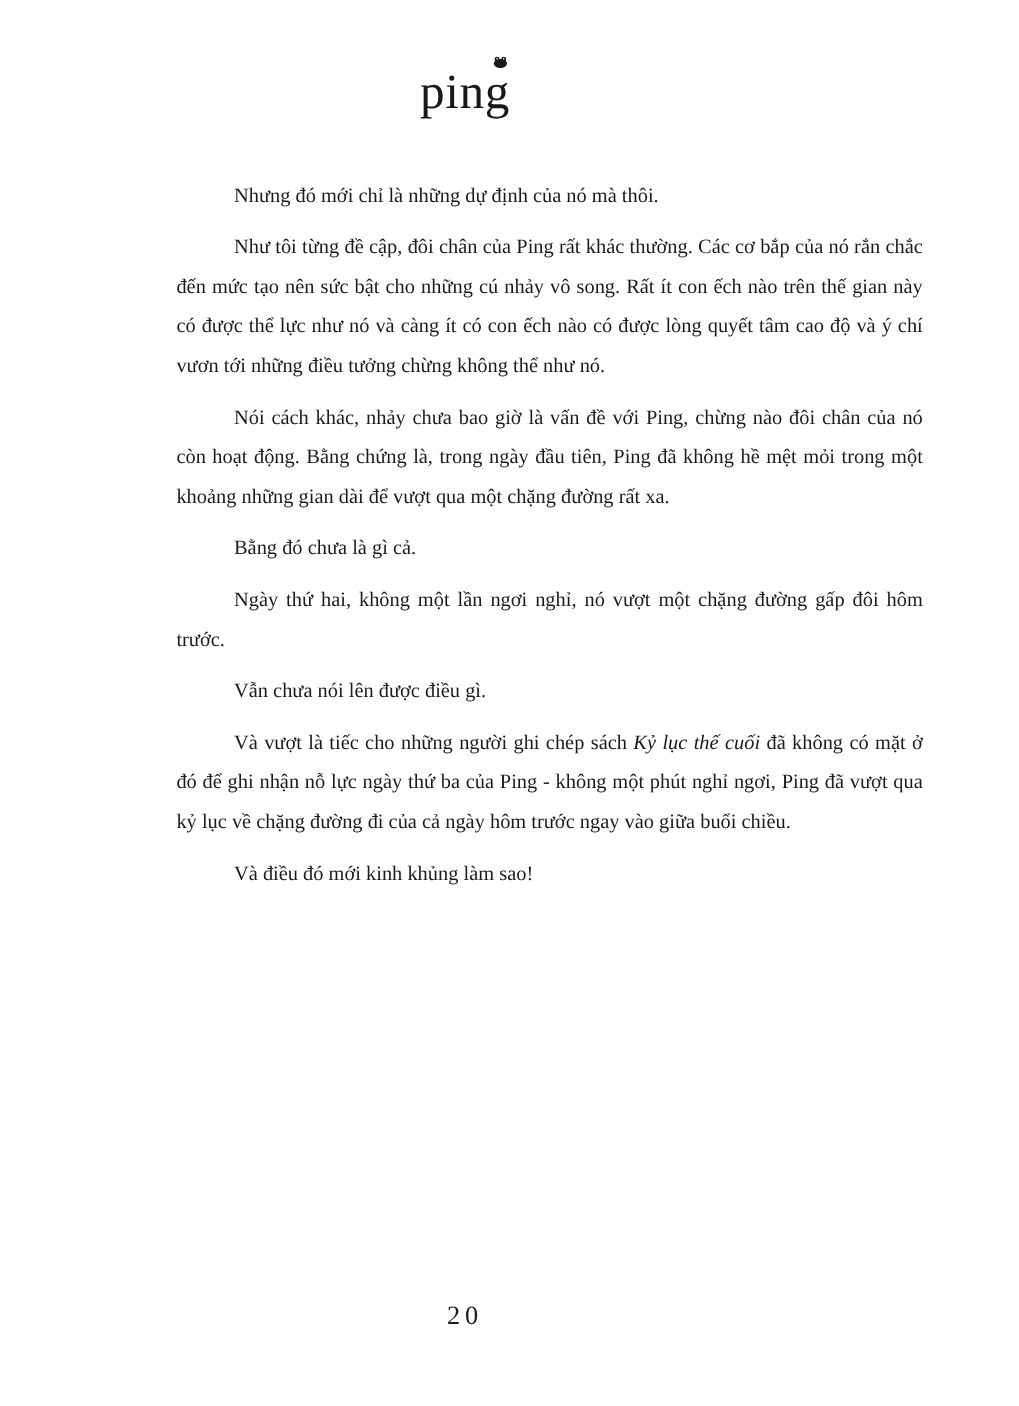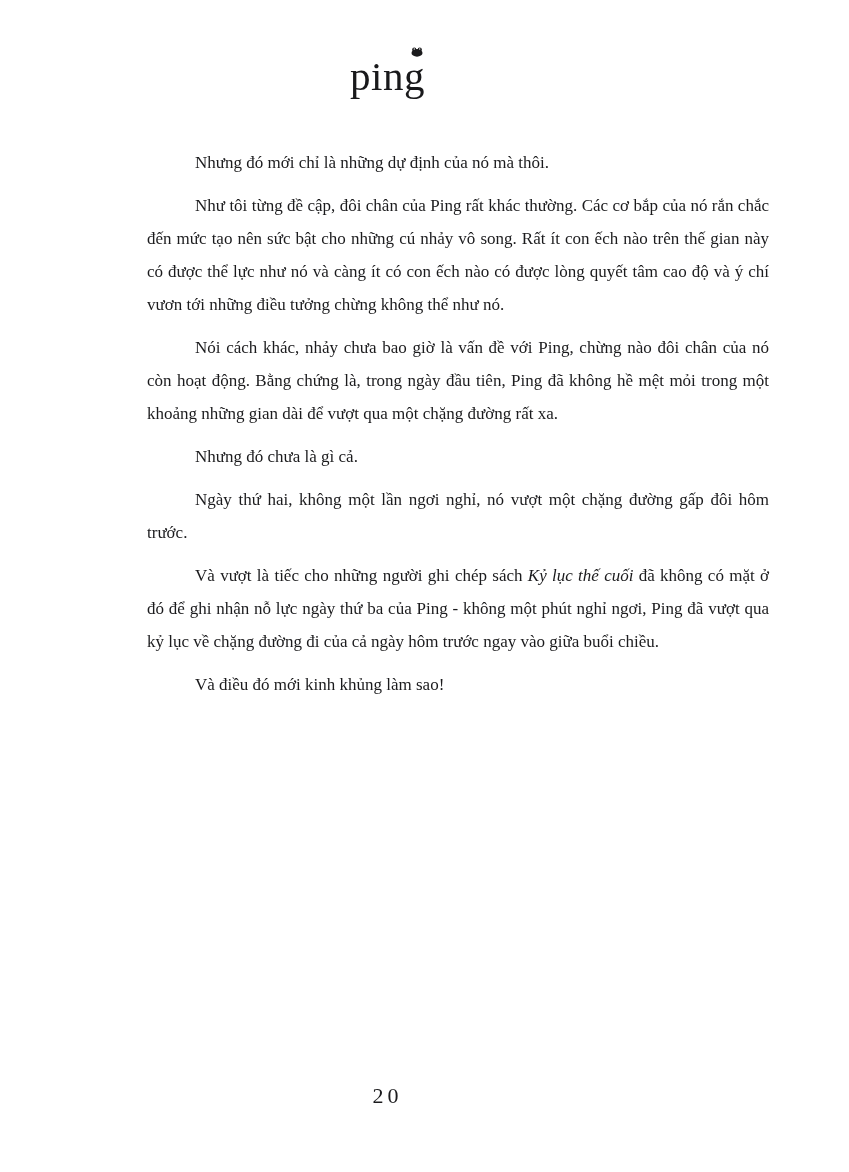--- a/index.html
+++ b/index.html
@@ -82,21 +82,22 @@
           <circle cx="14" cy="4.4" r="1" fill="#ffffff"></circle>
         </svg>
       </span>
     </span>
   </div>
 
   <div class="text-block">
       <p class="para"><span>Nhưng đó mới chỉ là những dự định của nó mà thôi.</span></p>
       <p class="para"><span>Như tôi từng đề cập, đôi chân của Ping rất khác thường. Các cơ bắp của nó rắn chắc đến mức tạo nên sức bật cho những cú nhảy vô song. Rất ít con ếch nào trên thế gian này có được thể lực như nó và càng ít có con ếch nào có được lòng quyết tâm cao độ và ý chí vươn tới những điều tưởng chừng không thể như nó.</span></p>
       <p class="para"><span>Nói cách khác, nhảy chưa bao giờ là vấn đề với Ping, chừng nào đôi chân của nó còn hoạt động. Bằng chứng là, trong ngày đầu tiên, Ping đã không hề mệt mỏi trong một khoảng những gian dài để vượt qua một chặng đường rất xa.</span></p>
-      <p class="para"><span>Nhưng đó chưa là gì cả.</span></p>
+      <p class="para"><span>Bằng đó chưa là gì cả.</span></p>
       <p class="para"><span>Ngày thứ hai, không một lần ngơi nghỉ, nó vượt một chặng đường gấp đôi hôm trước.</span></p>
+      <p class="para"><span>Vẫn chưa nói lên được điều gì.</span></p>
       <p class="para"><span>Và vượt là tiếc cho những người ghi chép sách </span><span class="seg-italic">Kỷ lục thế cuối</span><span> đã không có mặt ở đó để ghi nhận nỗ lực ngày thứ ba của Ping - không một phút nghỉ ngơi, Ping đã vượt qua kỷ lục về chặng đường đi của cả ngày hôm trước ngay vào giữa buổi chiều.</span></p>
       <p class="para"><span>Và điều đó mới kinh khủng làm sao!</span></p>
     </div>
 
   <div class="page-number">20</div>
 
 </div>
 
 </body></html>

